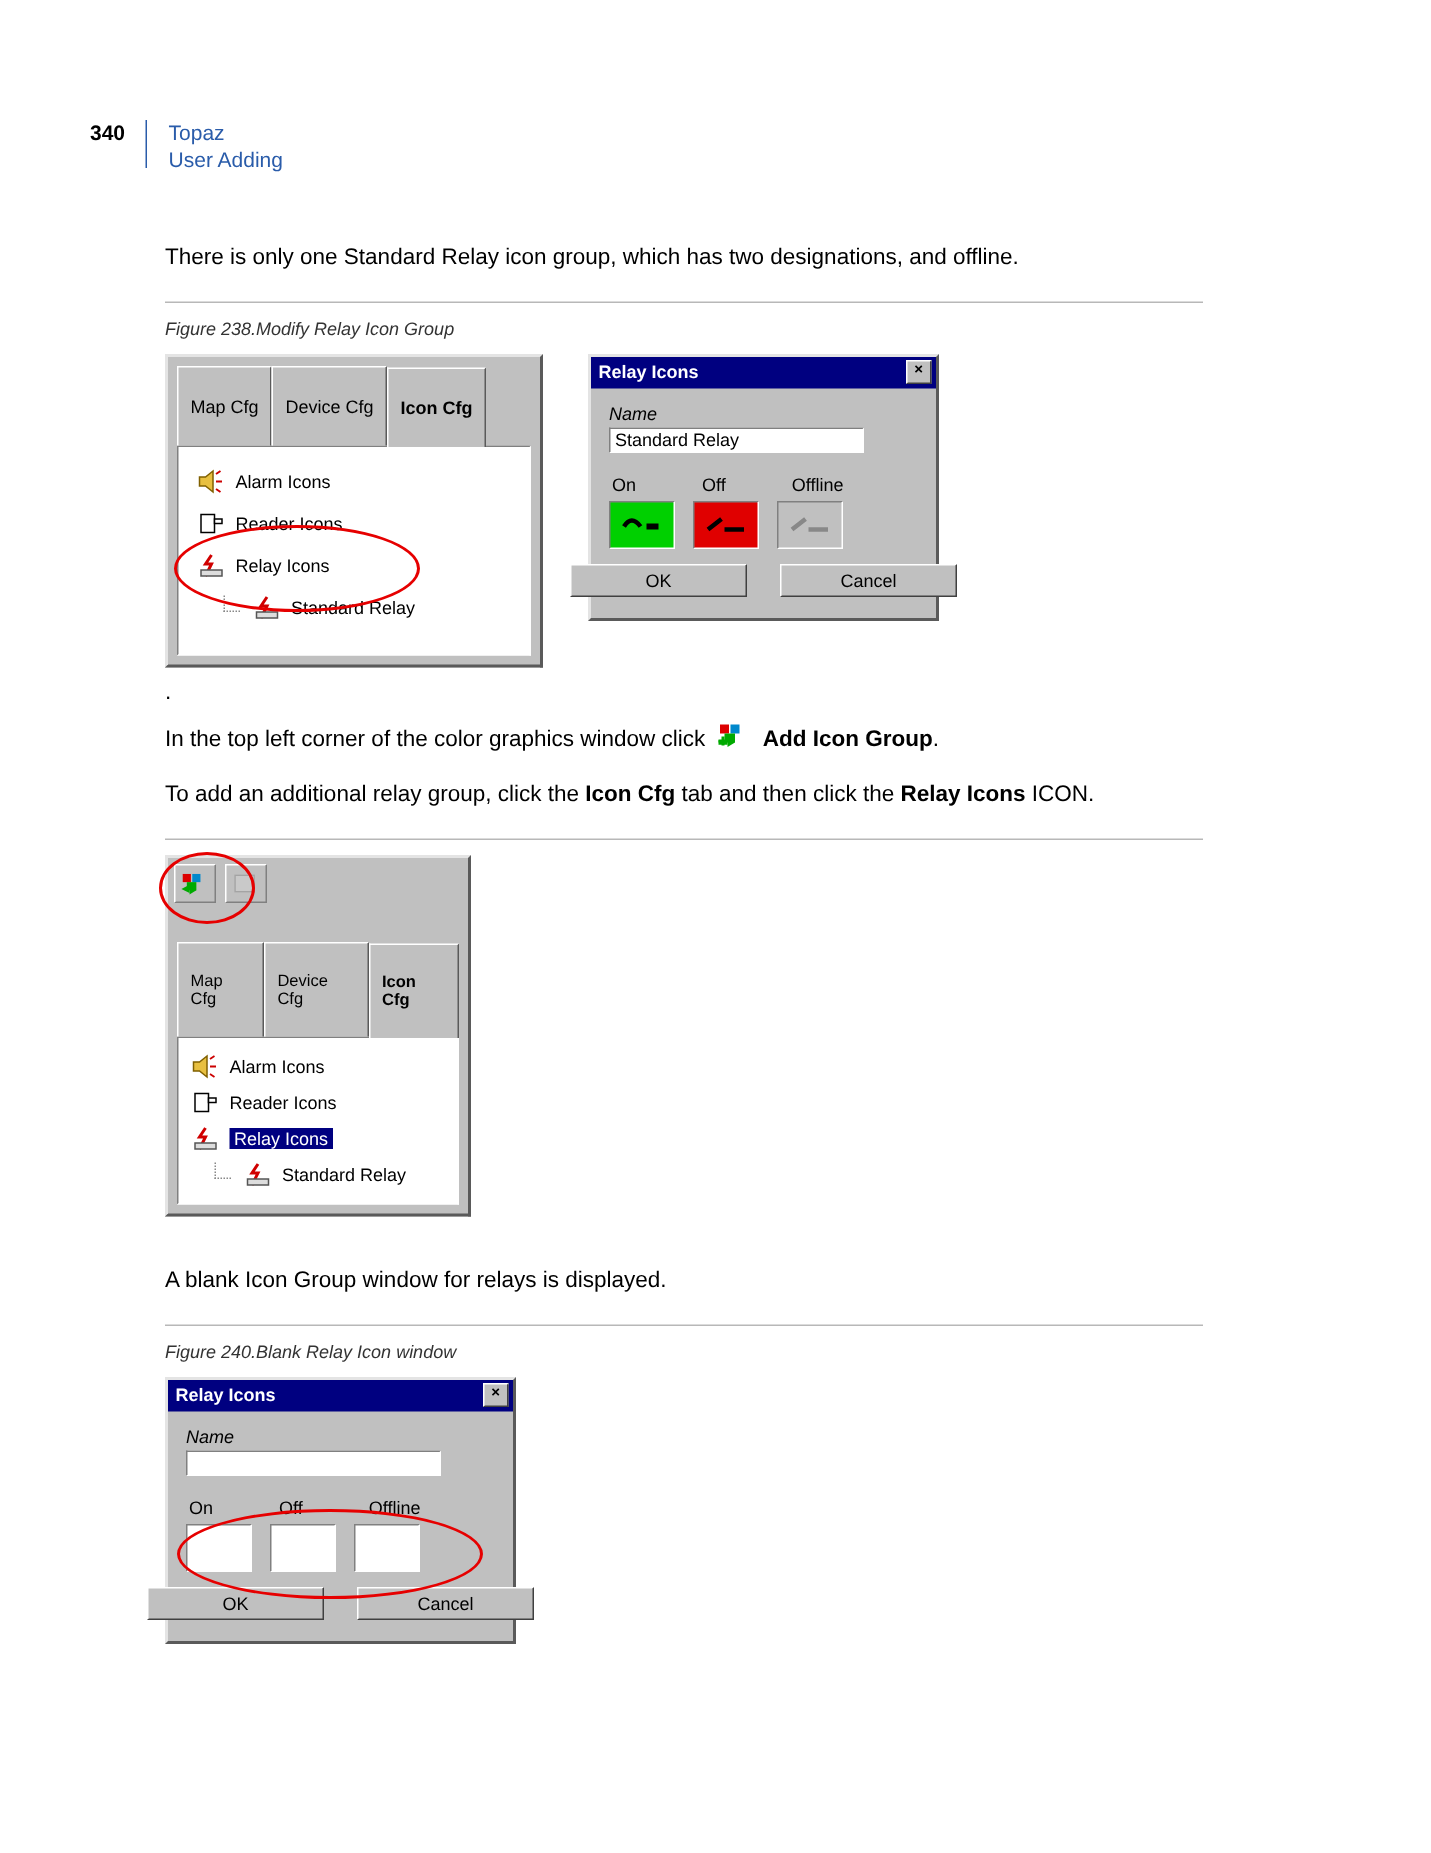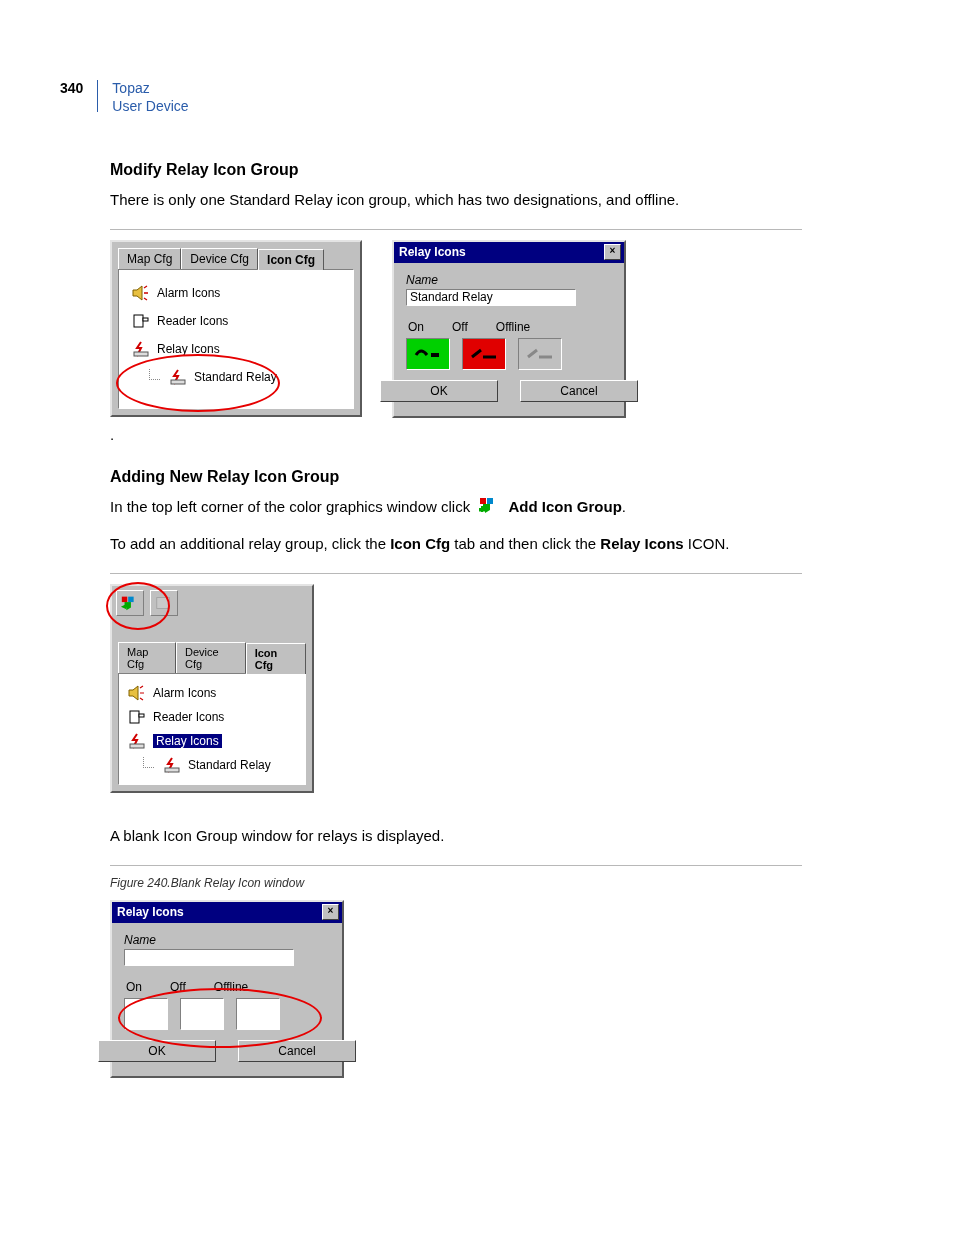--- a/index.html
+++ b/index.html
@@ -77,21 +77,21 @@
     background: #fff;
   }
 
   
   .tabbar {
     display: flex;
     gap: 0;
     padding: 6px 6px 0 6px;
   }
   .tab {
-    padding: 3px 8px;
+    padding: 19px 8px;
     background: #c0c0c0;
     border: 1px solid;
     border-color: #fff #5a5a5a #c0c0c0 #fff;
     border-bottom: none;
     font-size: 12px;
     position: relative;
   }
   .tab.active {
     font-weight: bold;
     z-index: 2;
@@ -164,21 +164,21 @@
   .lbl { font-size: 12px; margin-bottom: 2px; font-style: italic; }
   .textbox {
     width: 170px;
     height: 17px;
     padding: 1px 3px;
     font-size: 12px;
     box-sizing: border-box;
   }
   .state-row {
     display: flex;
-    gap: 28px;
+    gap: 44px;
     font-size: 12px;
     margin: 14px 0 4px 2px;
   }
   .icon-row {
     display: flex;
     gap: 12px;
     margin-bottom: 8px;
   }
   .icon-slot {
     width: 42px; height: 30px;
@@ -239,28 +239,28 @@
 </head>
 <body>
 
 <div class="page">
 
   <div class="header">
     <span class="page-num">340</span>
     <div class="vr"></div>
     <div class="titles">
       <div>Topaz</div>
-      <div>User Device</div>
+      <div>User Adding</div>
     </div>
   </div>
 
-  <h3 class="section">Modify Relay Icon Group</h3>
   <p class="body">There is only one Standard Relay icon group, which has two designations, and offline.</p>
 
   <hr class="rule">
+  <div class="fig-caption">Figure 238.Modify Relay Icon Group</div>
 
   <div class="fig-row">
 
     <div class="win-panel rel" style="width:248px;">
       <div class="tabbar">
         <div class="tab">Map Cfg</div>
         <div class="tab">Device Cfg</div>
         <div class="tab active">Icon Cfg</div>
       </div>
       <div class="tree-area">
@@ -339,21 +339,20 @@
         <div class="btn-row">
           <div class="btn">OK</div>
           <div class="btn">Cancel</div>
         </div>
       </div>
     </div>
   </div>
 
   <p class="body" style="margin:6px 0 0 0;">.</p>
 
-  <h3 class="section">Adding New Relay Icon Group</h3>
   <p class="body">
     <span>In the top left corner of the color graphics window click </span>
     <span class="inline-ico">
       <svg viewBox="0 0 22 18">
           <rect x="2" y="2" width="6" height="6" fill="#d00"></rect>
           <rect x="9" y="2" width="6" height="6" fill="#08c"></rect>
           <rect x="5" y="8" width="7" height="6" fill="#0a0"></rect>
           <path d="M2 16 L8 16 M5 13 L5 19" stroke="#0a0" stroke-width="2" transform="translate(-1,-3)"></path>
           <path d="M1 14 L7 14" stroke="#0a0" stroke-width="3"></path>
           <polygon points="7,11 12,14 7,17" fill="#0a0"></polygon>

